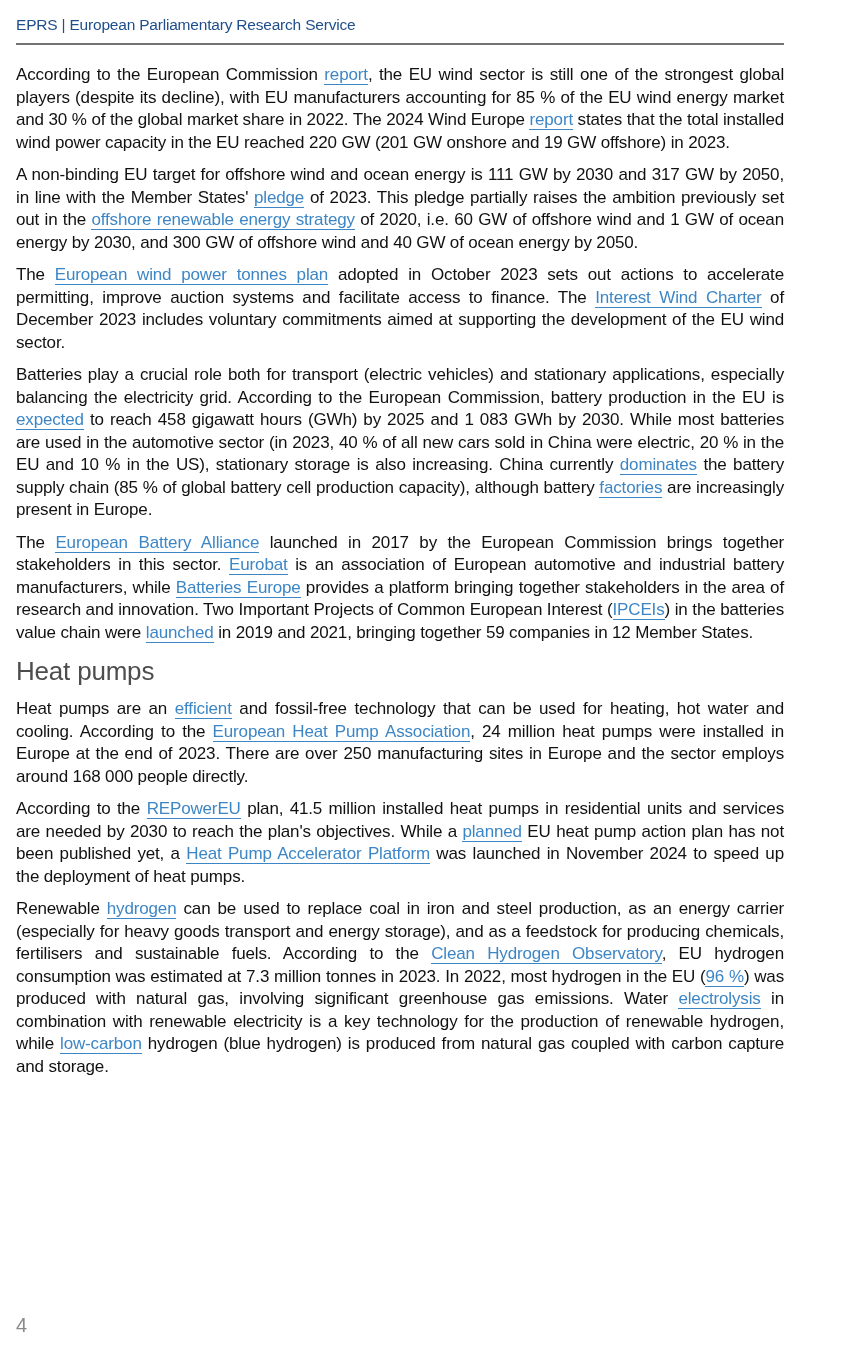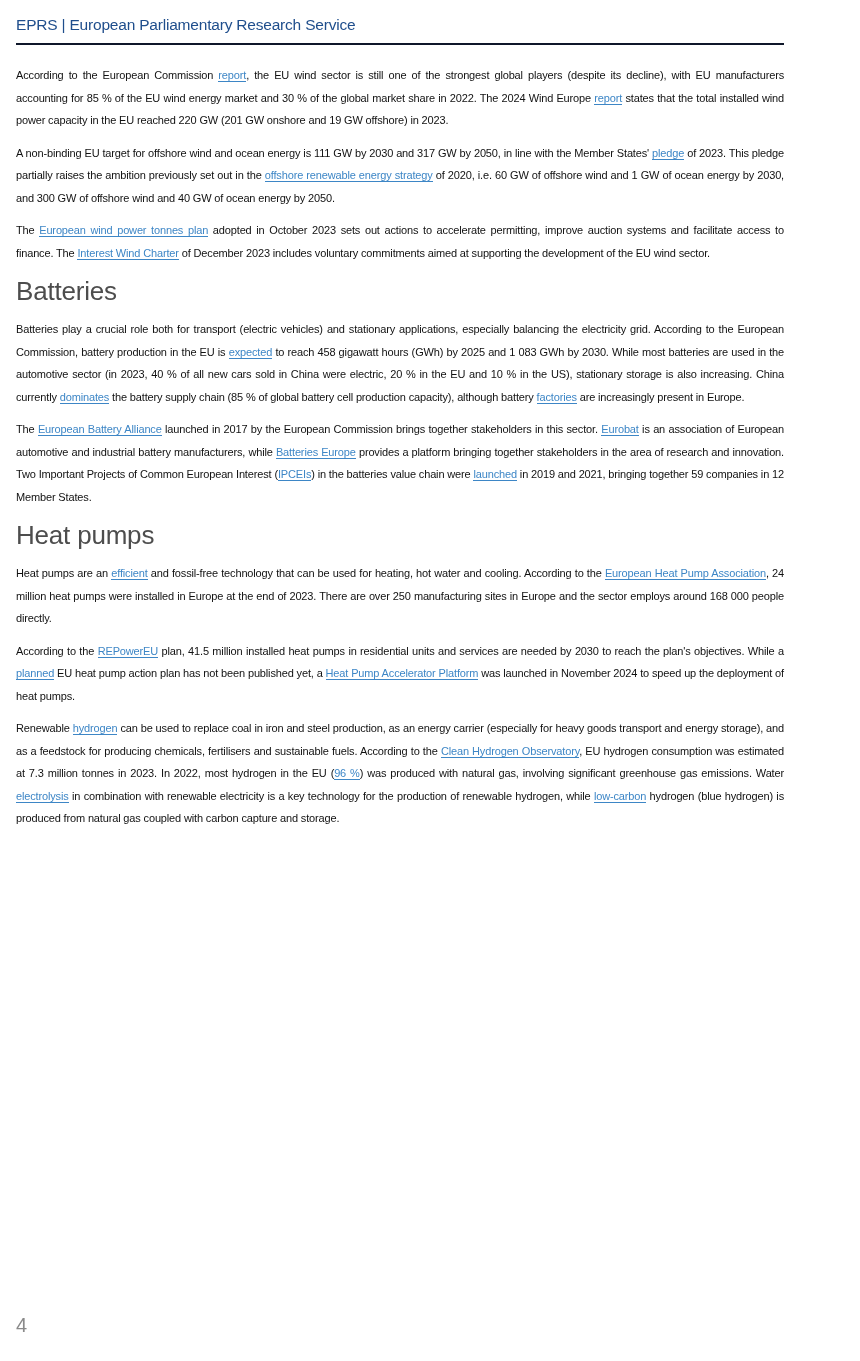--- a/index.html
+++ b/index.html
@@ -1,44 +1,43 @@
 <!DOCTYPE html>
 <html><head>
   <meta charset="utf-8">
   <style>
     html, body { margin: 0; padding: 0; background: #ffffff; }
     body { width: 860px; height: 1361px; position: relative; overflow: hidden;
            font-family: "Liberation Sans", "DejaVu Sans", sans-serif; color: #111111; }
     .header { position: absolute; left: 16px; top: 14px; width: 768px; height: 29px;
-              border-bottom: 2px solid #0f172a; }
+              border-bottom: 2px solid #737373; }
     .header-text { font-size: 15.5px; color: #1f4e8c; letter-spacing: -0.2px; line-height: 22px; }
     .content { position: absolute; left: 16px; top: 64px; width: 768px; }
     h2 { font-weight: normal; font-size: 26px; color: #4d4d4d; margin: 0 0 10px 0; line-height: 34px; letter-spacing: -0.2px; }
-    p { font-size: 11px; line-height: 22.5px; margin: 0 0 10px 0; text-align: justify; letter-spacing: -0.15px; }
+    p { font-size: 17px; line-height: 22.5px; margin: 0 0 10px 0; text-align: justify; letter-spacing: -0.15px; }
     a.lnk { color: #3d86c6; text-decoration: none; border-bottom: 1.5px solid #3d86c6; cursor: pointer; }
     .sec { margin-bottom: 0; }
     .page-num { position: absolute; left: 16px; top: 1314px; font-size: 20px; color: #8a8a8a; }
   </style>
 </head>
 <body>
 
 <div class="header">
   <span class="header-text">EPRS | European Parliamentary Research Service</span>
 </div>
 
 <div class="content">
 
   <section class="sec">
     <p><span>According to the European Commission </span><a class="lnk">report</a><span>, the EU wind sector is still one of the strongest global players (despite its decline), with EU manufacturers accounting for 85 % of the EU wind energy market and 30 % of the global market share in 2022. The 2024 Wind Europe </span><a class="lnk">report</a><span> states that the total installed wind power capacity in the EU reached 220 GW (201 GW onshore and 19 GW offshore) in 2023.</span></p>
     <p><span>A non-binding EU target for offshore wind and ocean energy is 111 GW by 2030 and 317 GW by 2050, in line with the Member States' </span><a class="lnk">pledge</a><span> of 2023. This pledge partially raises the ambition previously set out in the </span><a class="lnk">offshore renewable energy strategy</a><span> of 2020, i.e. 60 GW of offshore wind and 1 GW of ocean energy by 2030, and 300 GW of offshore wind and 40 GW of ocean energy by 2050.</span></p>
     <p><span>The </span><a class="lnk">European wind power tonnes plan</a><span> adopted in October 2023 sets out actions to accelerate permitting, improve auction systems and facilitate access to finance. The </span><a class="lnk">Interest Wind Charter</a><span> of December 2023 includes voluntary commitments aimed at supporting the development of the EU wind sector.</span></p>
   </section>
 
   <section class="sec">
-    <h2>Batteries</h2>
     <p><span>Batteries play a crucial role both for transport (electric vehicles) and stationary applications, especially balancing the electricity grid. According to the European Commission, battery production in the EU is </span><a class="lnk">expected</a><span> to reach 458 gigawatt hours (GWh) by 2025 and 1 083 GWh by 2030. While most batteries are used in the automotive sector (in 2023, 40 % of all new cars sold in China were electric, 20 % in the EU and 10 % in the US), stationary storage is also increasing. China currently </span><a class="lnk">dominates</a><span> the battery supply chain (85 % of global battery cell production capacity), although battery </span><a class="lnk">factories</a><span> are increasingly present in Europe.</span></p>
     <p><span>The </span><a class="lnk">European Battery Alliance</a><span> launched in 2017 by the European Commission brings together stakeholders in this sector. </span><a class="lnk">Eurobat</a><span> is an association of European automotive and industrial battery manufacturers, while </span><a class="lnk">Batteries Europe</a><span> provides a platform bringing together stakeholders in the area of research and innovation. Two Important Projects of Common European Interest (</span><a class="lnk">IPCEIs</a><span>) in the batteries value chain were </span><a class="lnk">launched</a><span> in 2019 and 2021, bringing together 59 companies in 12 Member States.</span></p>
   </section>
 
   <section class="sec">
     <h2>Heat pumps</h2>
     <p><span>Heat pumps are an </span><a class="lnk">efficient</a><span> and fossil-free technology that can be used for heating, hot water and cooling. According to the </span><a class="lnk">European Heat Pump Association</a><span>, 24 million heat pumps were installed in Europe at the end of 2023. There are over 250 manufacturing sites in Europe and the sector employs around 168 000 people directly.</span></p>
     <p><span>According to the </span><a class="lnk">REPowerEU</a><span> plan, 41.5 million installed heat pumps in residential units and services are needed by 2030 to reach the plan's objectives. While a </span><a class="lnk">planned</a><span> EU heat pump action plan has not been published yet, a </span><a class="lnk">Heat Pump Accelerator Platform</a><span> was launched in November 2024 to speed up the deployment of heat pumps.</span></p>
   </section>
 

